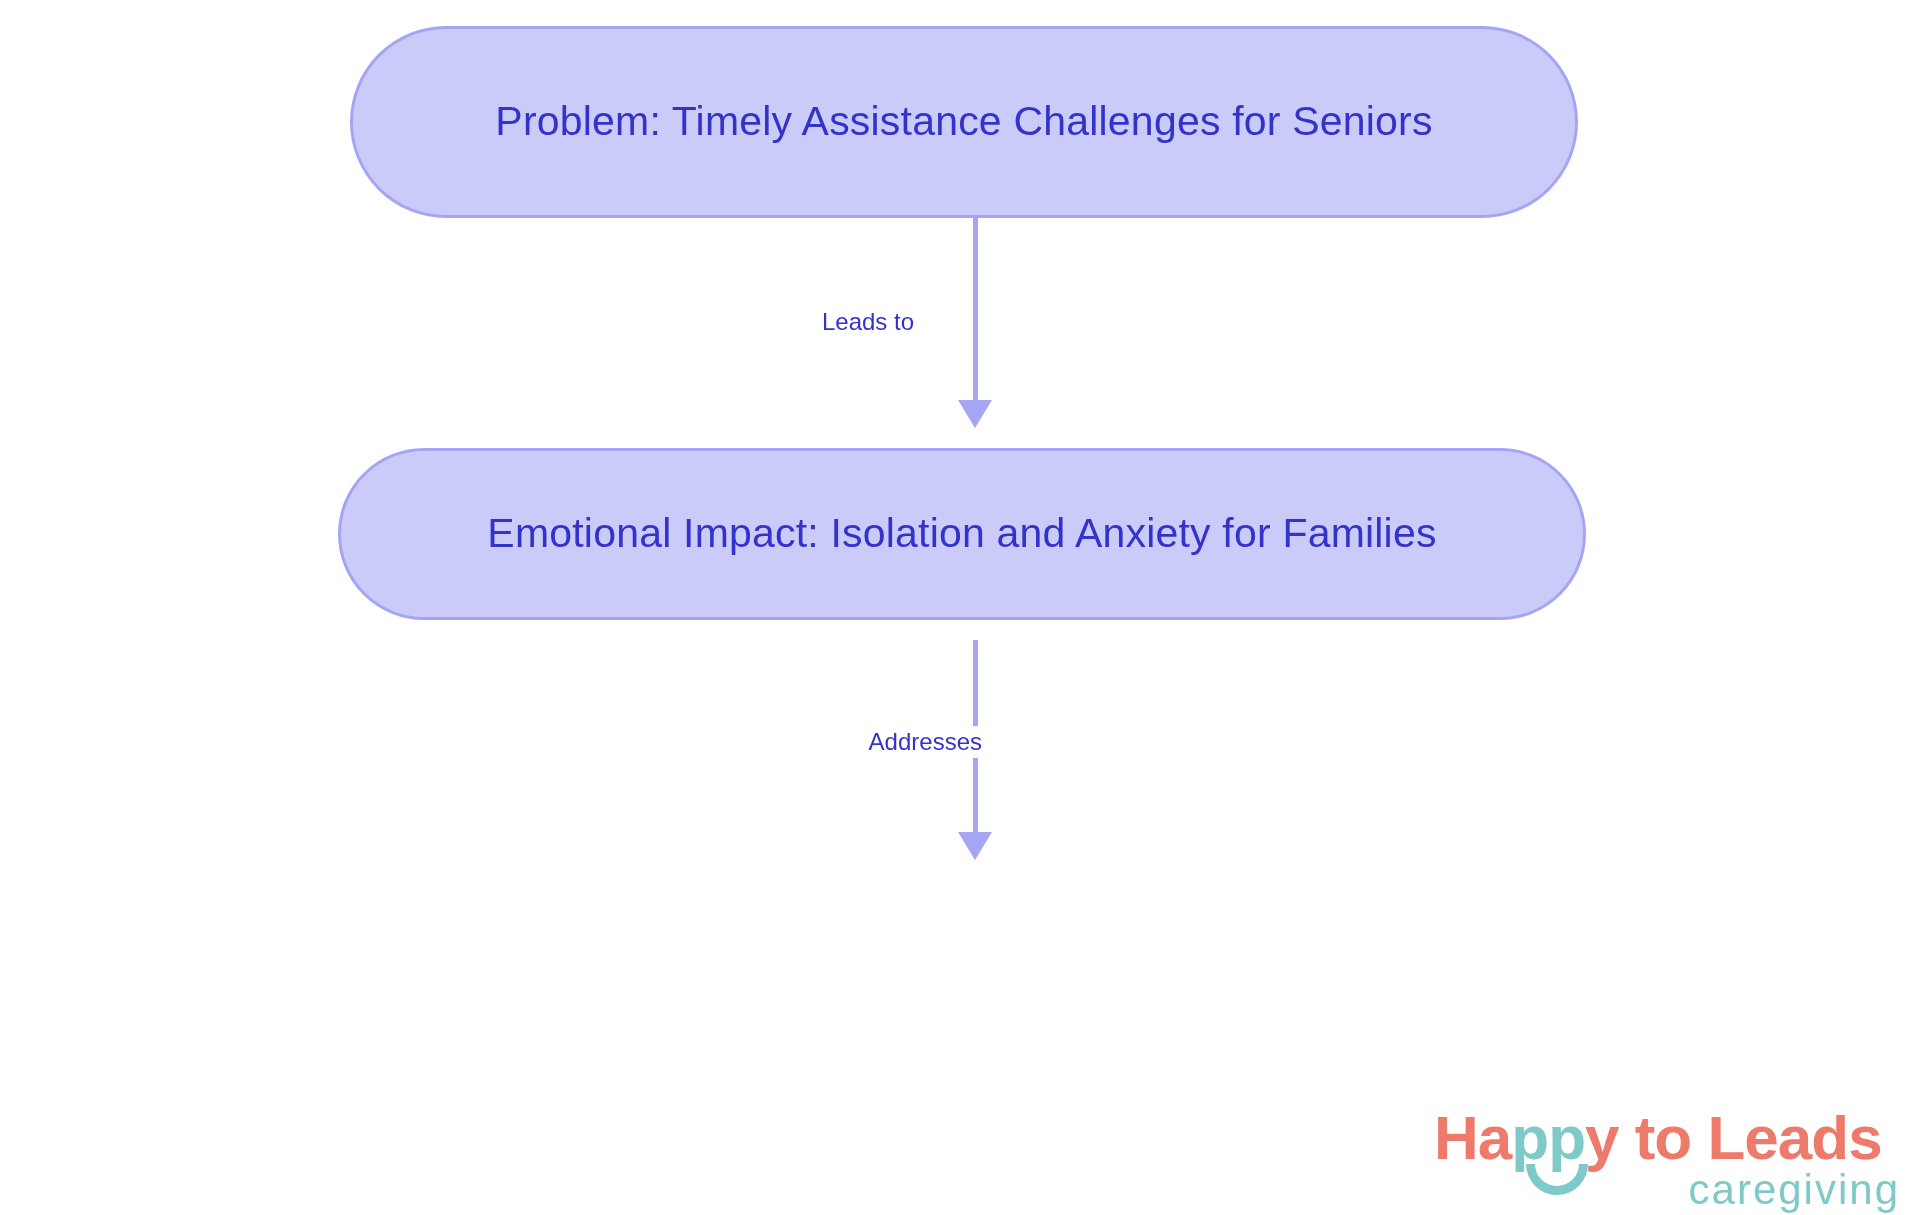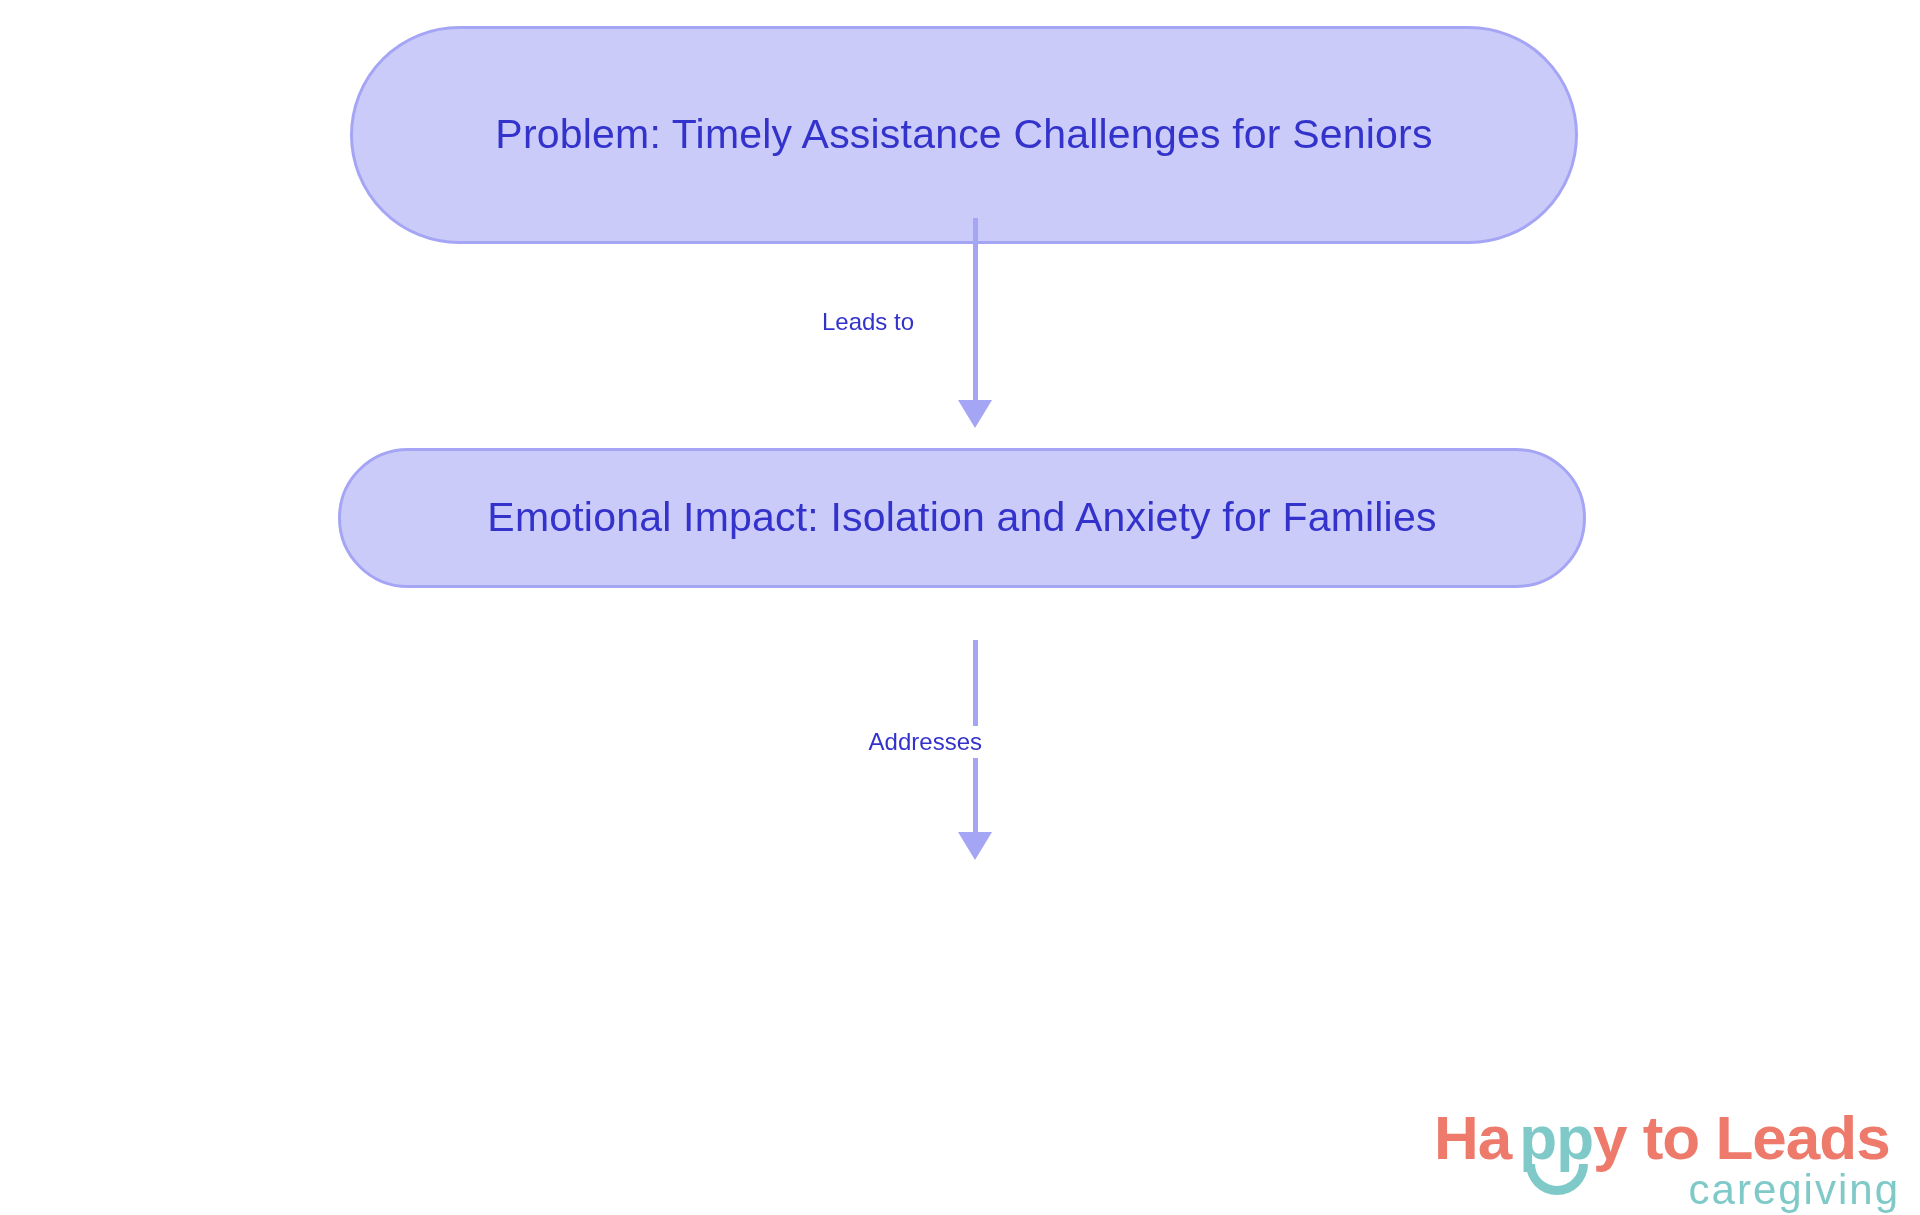--- a/index.html
+++ b/index.html
@@ -32,22 +32,22 @@
   }
   .node-label {
     color: #3333CC;
     font-size: 41px;
     font-weight: 400;
     letter-spacing: 0.2px;
     line-height: 1.15;
     white-space: nowrap;
   }
 
-  #node-problem  { left: 350px;  top: 26px;   width: 1228px; height: 218px; }
-  #node-impact   { left: 338px;  top: 448px;  width: 1248px; height: 140px; }
+  #node-problem  { left: 350px;  top: 26px;   width: 1228px; height: 192px; }
+  #node-impact   { left: 338px;  top: 448px;  width: 1248px; height: 172px; }
   #node-solution { left: 312px;  top: 862px;  width: 1300px; height: 198px; }
 
   
   .connector {
     position: absolute;
     width: 0;
     border-left: 5px solid #A5A5F5;
   }
   #conn-1 { left: 973px; top: 218px; height: 190px; }
   #conn-2 { left: 973px; top: 640px; height: 200px; }
@@ -86,21 +86,21 @@
   .logo-main {
     position: absolute;
     left: 0;
     top: 0;
     font-size: 62px;
     font-weight: bold;
     letter-spacing: -1px;
     color: #EE7A6B;
     white-space: nowrap;
   }
-  .logo-teal { color: #7FCAC9; margin-left: 8px; }
+  .logo-teal { color: #7FCAC9; }
   .logo-smile {
     position: absolute;
     left: 92px;
     top: 62px;
     width: 62px;
     height: 31px;
     border: 9px solid #7FCAC9;
     border-top: none;
     border-radius: 0 0 40px 40px;
     box-sizing: border-box;

